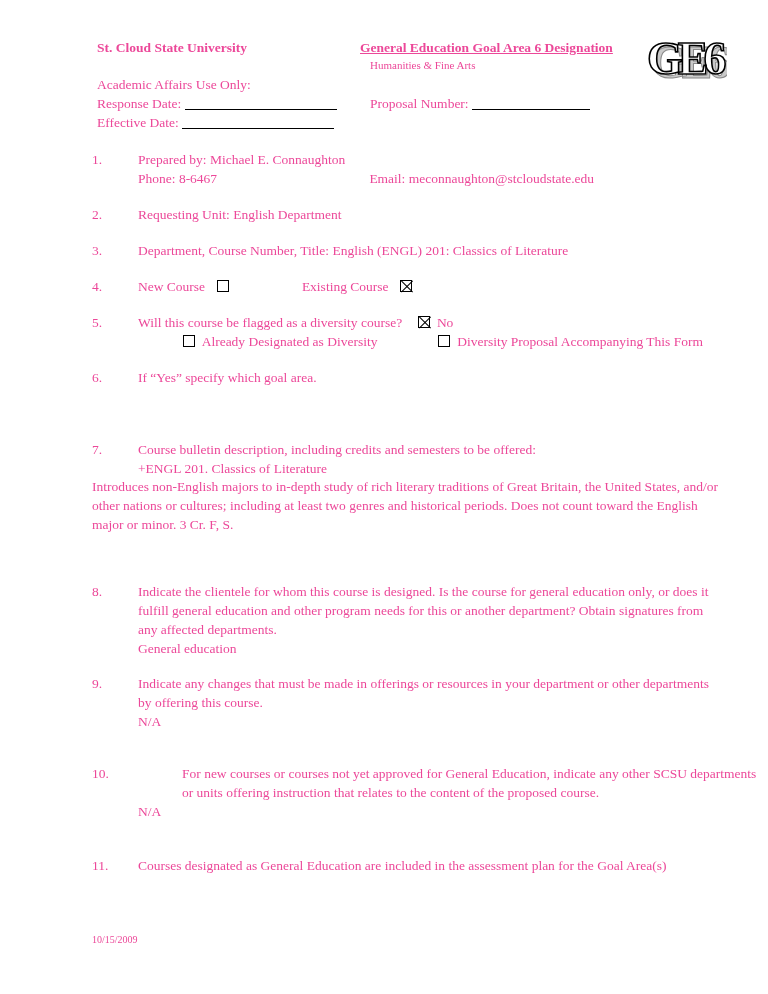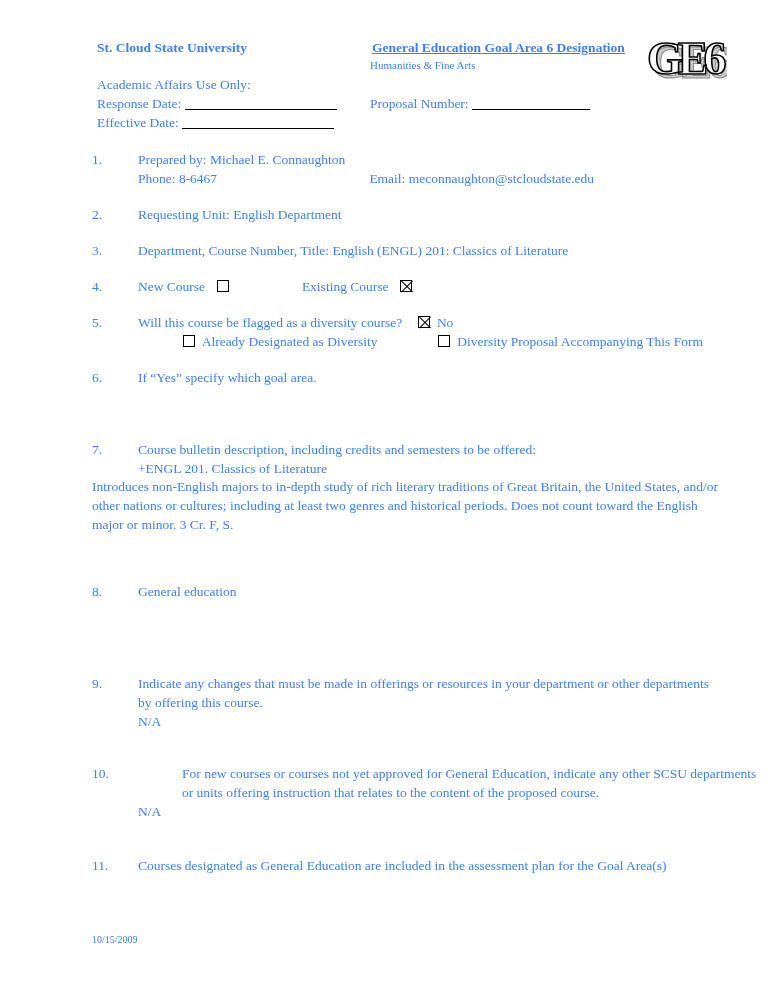--- a/index.html
+++ b/index.html
@@ -3,21 +3,21 @@
 <meta charset="utf-8">
 <style>
   * { margin:0; padding:0; box-sizing:border-box; }
   html,body { background:#ffffff; }
   .page {
     position:relative;
     width:768px; height:994px;
     background:#ffffff;
     font-family:"Liberation Serif","DejaVu Serif",serif;
     font-size:13.5px;
-    color:#3b82f6;
+    color:#ec4899;
     overflow:hidden;
     border-radius:6px;
   }
   .abs { position:absolute; }
   .bold { font-weight:bold; }
   .underline { text-decoration:underline; }
   .small { font-size:11px; }
   .tiny { font-size:10px;text-align:right; }
   .blank { display:inline-block; border-bottom:1px solid #000; height:13px; vertical-align:-2px; }
   .item { position:absolute; left:92px; display:flex; width:640px; line-height:19px; }
@@ -37,21 +37,21 @@
   .cb.checked::after  { transform:rotate(-45deg); }
   .phone-col { display:inline-block; width:228px; }
   .para { position:absolute; left:92px; width:633px; line-height:19px; }
 </style>
 </head>
 <body>
 
 <div class="page">
 
   <div class="abs bold" style="left:97px; top:40px;">St. Cloud State University</div>
-  <div class="abs bold underline" style="left:372px; top:40px;">General Education Goal Area 6 Designation</div>
+  <div class="abs bold underline" style="left:360px; top:40px;">General Education Goal Area 6 Designation</div>
   <div class="abs small" style="left:370px; top:59px;">Humanities &amp; Fine Arts</div>
 
   <div class="abs" style="left:643px; top:30px;">
     <svg width="84" height="58" viewBox="0 0 84 58">
       <g font-family="Liberation Serif, serif" font-weight="bold" font-size="46" letter-spacing="-5">
         <text x="8" y="48" fill="#c9c9c9" stroke="#8a8a8a" stroke-width="1">GE6</text>
         <text x="4" y="44" fill="#ffffff" stroke="#000000" stroke-width="1.6">GE6</text>
       </g>
     </svg>
   </div>
@@ -131,20 +131,21 @@
     <div class="body">
       <div>Course bulletin description, including credits and semesters to be offered:</div>
       <div>+ENGL 201. Classics of Literature</div>
     </div>
   </div>
   <div class="para" style="top:477px;">Introduces non-English majors to in-depth study of rich literary traditions of Great Britain, the United States, and/or other nations or cultures; including at least two genres and historical periods. Does not count toward the English major or minor. 3 Cr. F, S.</div>
 
   <div class="item" style="top:582px;">
     <div class="num">8.</div>
     <div class="body">
+      <div style="width:572px;">Indicate the clientele for whom this course is designed.  Is the course for general education only, or does it fulfill general education and other program needs for this or another department?  Obtain signatures from any affected departments.</div>
       <div>General education</div>
     </div>
   </div>
 
   <div class="item" style="top:674px;">
     <div class="num">9.</div>
     <div class="body">
       <div style="width:572px;">Indicate any changes that must be made in offerings or resources in your department or other departments by offering this course.</div>
       <div>N/A</div>
     </div>

